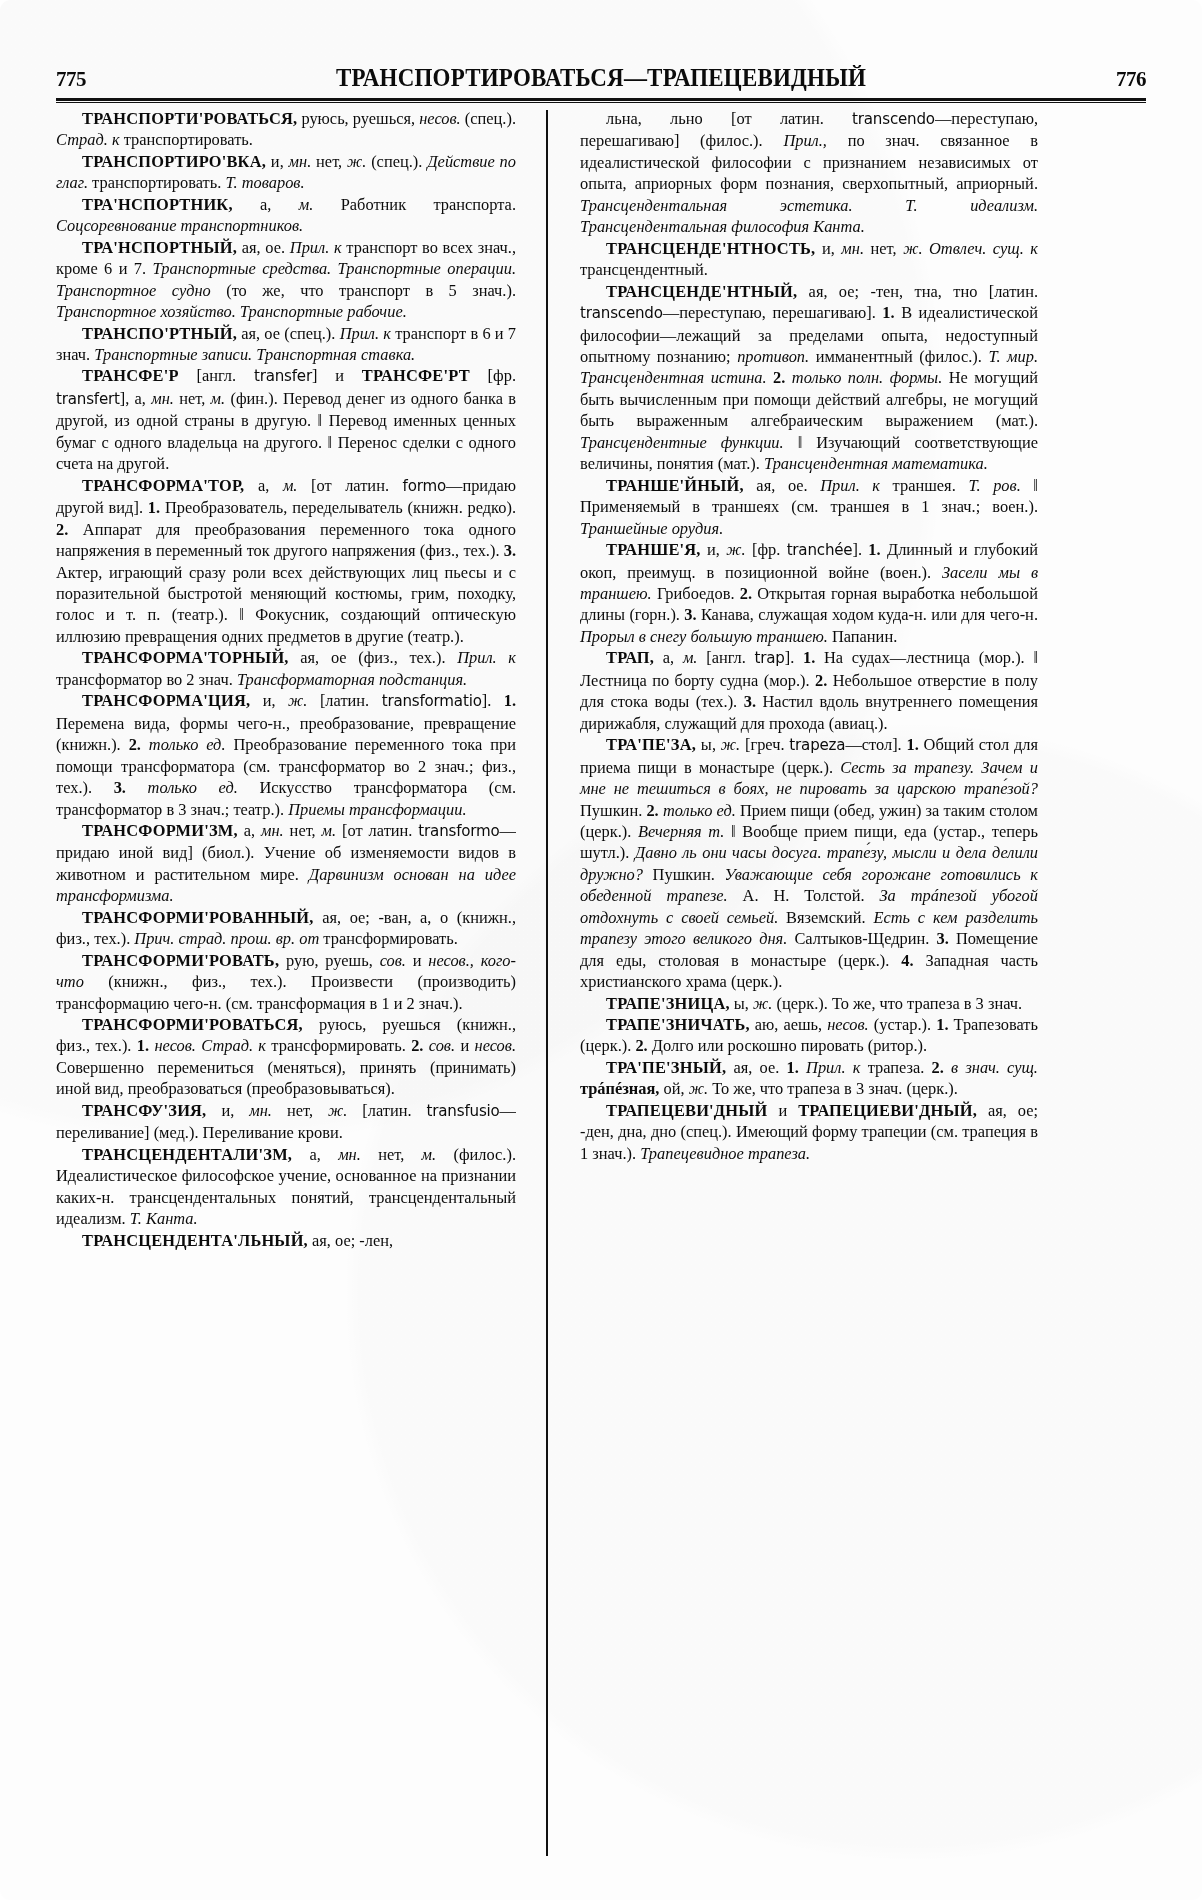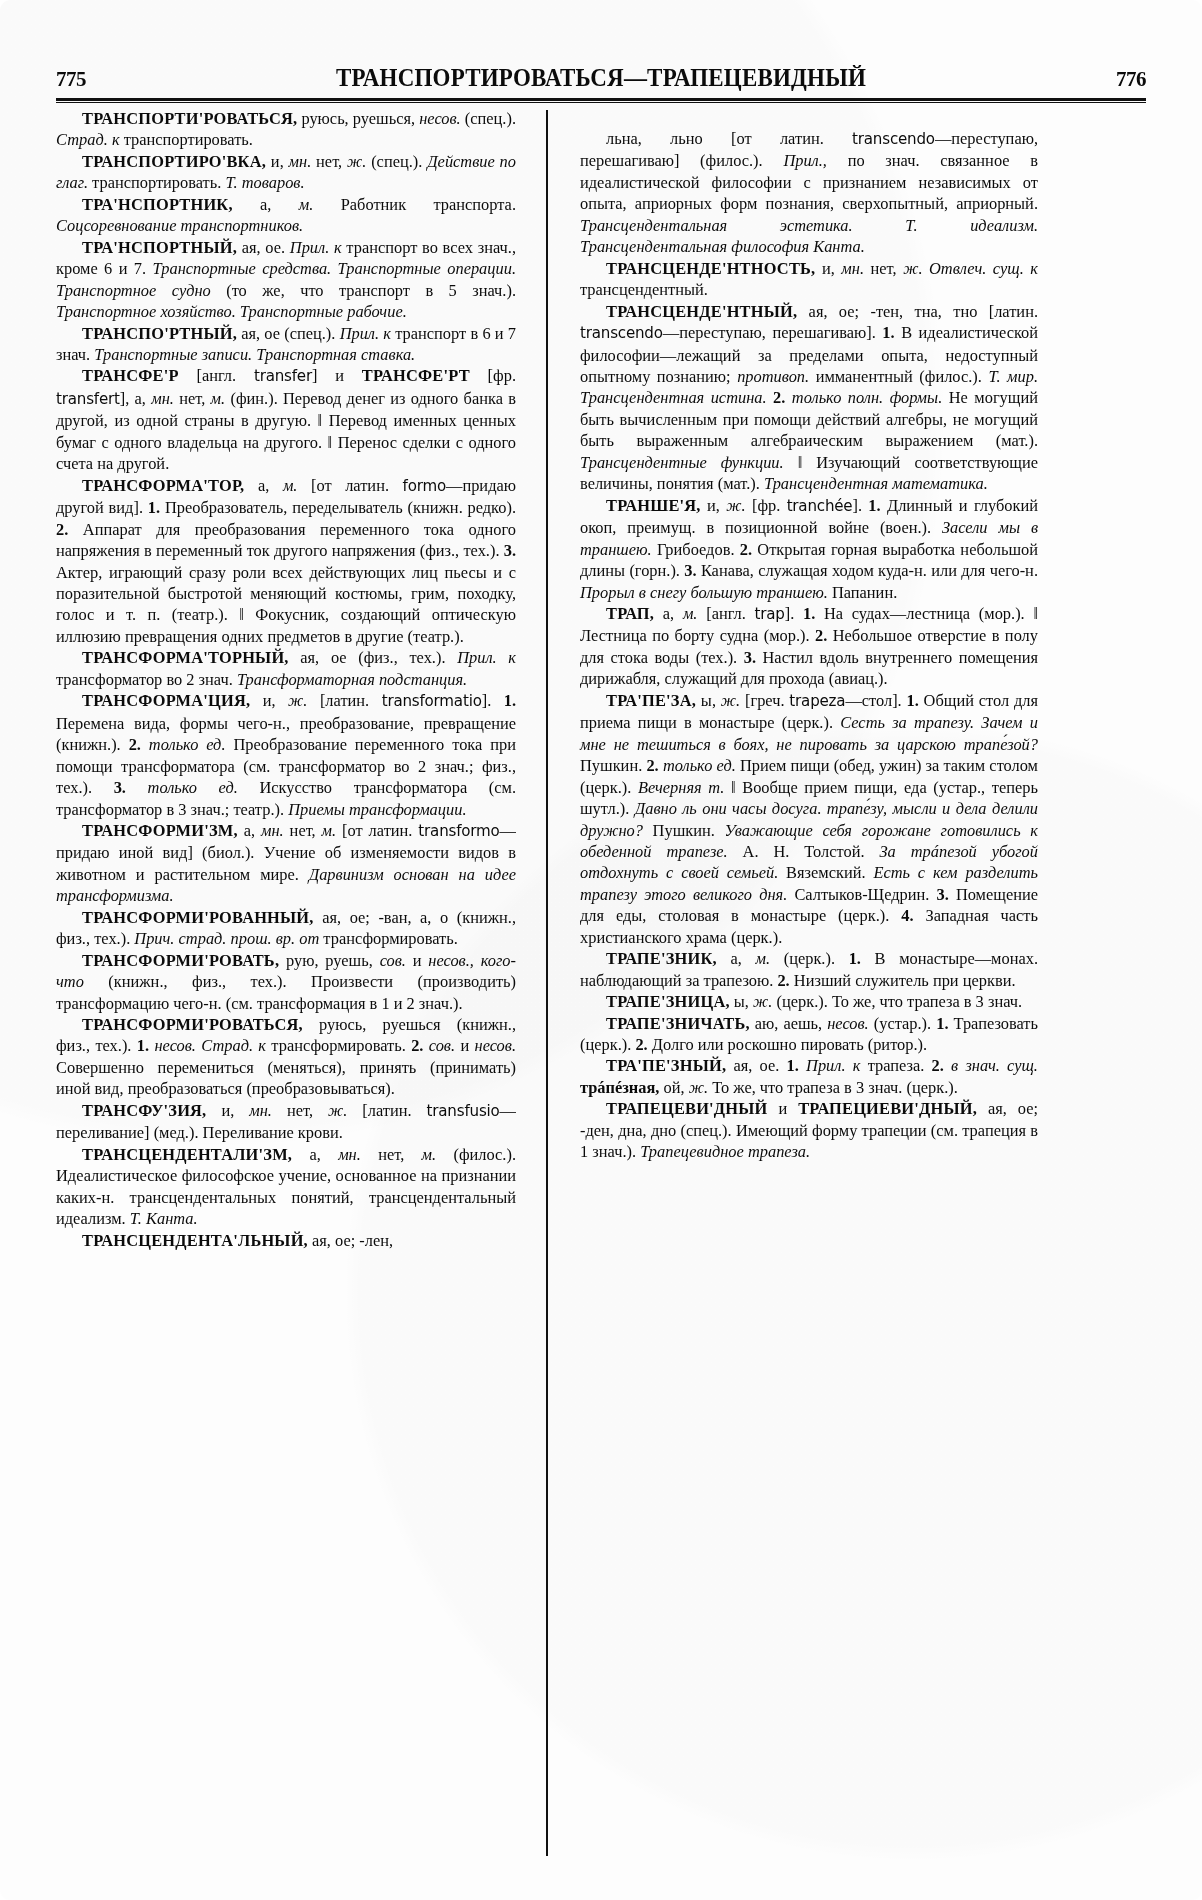--- a/index.html
+++ b/index.html
@@ -56,21 +56,21 @@
     width:482px;
     box-sizing:border-box;
     font-size:16.4px;
     line-height:21.45px;
     text-align:justify;
     text-justify:inter-word;
     hyphens:none;
     word-spacing:0px;
   }
   .col.left{padding-right:22px;}
-  .col.right{padding-left:24px;margin-top:20px;}
+  .col.right{padding-left:24px;}
   .divider{
     width:2px;
     background:#111;
     margin:2px 0 0 0;
     flex:0 0 2px;
   }
 
   
   .entry{
     margin:0;
@@ -120,24 +120,24 @@
         <p class="entry"><span class="hw">ТРАНСФОРМИ'РОВАТЬСЯ,</span> руюсь, руешься (книжн., физ., тех.). <span class="num">1.</span> <span class="it">несов. Страд. к</span> трансформировать. <span class="num">2.</span> <span class="it">сов.</span> и <span class="it">несов.</span> Совершенно перемениться (меняться), принять (принимать) иной вид, преобразоваться (преобразовываться).</p>
         <p class="entry"><span class="hw">ТРАНСФУ'ЗИЯ,</span> и, <span class="it">мн.</span> нет, <span class="it">ж.</span> [латин. <span class="lat">transfusio</span>—переливание] (мед.). Переливание крови.</p>
         <p class="entry"><span class="hw">ТРАНСЦЕНДЕНТАЛИ'ЗМ,</span> а, <span class="it">мн.</span> нет, <span class="it">м.</span> (филос.). Идеалистическое философское учение, основанное на признании каких-н. трансцендентальных понятий, трансцендентальный идеализм. <span class="it">Т. Канта.</span></p>
         <p class="entry"><span class="hw">ТРАНСЦЕНДЕНТА'ЛЬНЫЙ,</span> ая, ое; -лен,</p>
       </div>
     <div class="divider"></div>
     <div class="col right" id="col-right">
         <p class="entry">льна, льно [от латин. <span class="lat">transcendo</span>—переступаю, перешагиваю] (филос.). <span class="it">Прил.,</span> по знач. связанное в идеалистической философии с признанием независимых от опыта, априорных форм познания, сверхопытный, априорный. <span class="it">Трансцендентальная эстетика. Т. идеализм. Трансцендентальная философия Канта.</span></p>
         <p class="entry"><span class="hw">ТРАНСЦЕНДЕ'НТНОСТЬ,</span> и, <span class="it">мн.</span> нет, <span class="it">ж. Отвлеч. сущ. к</span> трансцендентный.</p>
         <p class="entry"><span class="hw">ТРАНСЦЕНДЕ'НТНЫЙ,</span> ая, ое; -тен, тна, тно [латин. <span class="lat">transcendo</span>—переступаю, перешагиваю]. <span class="num">1.</span> В идеалистической философии—лежащий за пределами опыта, недоступный опытному познанию; <span class="it">противоп.</span> имманентный (филос.). <span class="it">Т. мир. Трансцендентная истина.</span> <span class="num">2.</span> <span class="it">только полн. формы.</span> Не могущий быть вычисленным при помощи действий алгебры, не могущий быть выраженным алгебраическим выражением (мат.). <span class="it">Трансцендентные функции.</span> ‖ Изучающий соответствующие величины, понятия (мат.). <span class="it">Трансцендентная математика.</span></p>
+        <p class="entry"><span class="hw">ТРАНШЕ'ЙНЫЙ,</span> ая, ое. <span class="it">Прил. к</span> траншея. <span class="it">Т. ров.</span> ‖ Применяемый в траншеях (см. траншея в 1 знач.; воен.). <span class="it">Траншейные орудия.</span></p>
         <p class="entry"><span class="hw">ТРАНШЕ'Я,</span> и, <span class="it">ж.</span> [фр. <span class="lat">tranchée</span>]. <span class="num">1.</span> Длинный и глубокий окоп, преимущ. в позиционной войне (воен.). <span class="it">Засели мы в траншею.</span> Грибоедов. <span class="num">2.</span> Открытая горная выработка небольшой длины (горн.). <span class="num">3.</span> Канава, служащая ходом куда-н. или для чего-н. <span class="it">Прорыл в снегу большую траншею.</span> Папанин.</p>
         <p class="entry"><span class="hw">ТРАП,</span> а, <span class="it">м.</span> [англ. <span class="lat">trap</span>]. <span class="num">1.</span> На судах—лестница (мор.). ‖ Лестница по борту судна (мор.). <span class="num">2.</span> Небольшое отверстие в полу для стока воды (тех.). <span class="num">3.</span> Настил вдоль внутреннего помещения дирижабля, служащий для прохода (авиац.).</p>
         <p class="entry"><span class="hw">ТРА'ПЕ'ЗА,</span> ы, <span class="it">ж.</span> [греч. <span class="lat">trapeza</span>—стол]. <span class="num">1.</span> Общий стол для приема пищи в монастыре (церк.). <span class="it">Сесть за трапезу. Зачем и мне не тешиться в боях, не пировать за царскою трапе́зой?</span> Пушкин. <span class="num">2.</span> <span class="it">только ед.</span> Прием пищи (обед, ужин) за таким столом (церк.). <span class="it">Вечерняя т.</span> ‖ Вообще прием пищи, еда (устар., теперь шутл.). <span class="it">Давно ль они часы досуга. трапе́зу, мысли и дела делили дружно?</span> Пушкин. <span class="it">Уважающие себя горожане готовились к обеденной трапезе.</span> А. Н. Толстой. <span class="it">За трáпезой убогой отдохнуть с своей семьей.</span> Вяземский. <span class="it">Есть с кем разделить трапезу этого великого дня.</span> Салтыков-Щедрин. <span class="num">3.</span> Помещение для еды, столовая в монастыре (церк.). <span class="num">4.</span> Западная часть христианского храма (церк.).</p>
-        <p class="entry"><span class="hw">ТРАПЕ'ЗНИК,</span> а, <span class="it">м.</span> (церк.). <span class="num">1.</span> В монастыре—монах. наблюдающий за трапезою. <span class="num">2.</span> Низший служитель при церкви.</p>
         <p class="entry"><span class="hw">ТРАПЕ'ЗНИЦА,</span> ы, <span class="it">ж.</span> (церк.). То же, что трапеза в 3 знач.</p>
         <p class="entry"><span class="hw">ТРАПЕ'ЗНИЧАТЬ,</span> аю, аешь, <span class="it">несов.</span> (устар.). <span class="num">1.</span> Трапезовать (церк.). <span class="num">2.</span> Долго или роскошно пировать (ритор.).</p>
         <p class="entry"><span class="hw">ТРА'ПЕ'ЗНЫЙ,</span> ая, ое. <span class="num">1.</span> <span class="it">Прил. к</span> трапеза. <span class="num">2.</span> <span class="it">в знач. сущ.</span> <span class="hwsm">трáпéзная,</span> ой, <span class="it">ж.</span> То же, что трапеза в 3 знач. (церк.).</p>
         <p class="entry"><span class="hw">ТРАПЕЦЕВИ'ДНЫЙ</span> и <span class="hw">ТРАПЕЦИЕВИ'ДНЫЙ,</span> ая, ое; -ден, дна, дно (спец.). Имеющий форму трапеции (см. трапеция в 1 знач.). <span class="it">Трапецевидное трапеза.</span></p>
       </div>
   </div>
 
 </div>
 
 </body></html>

